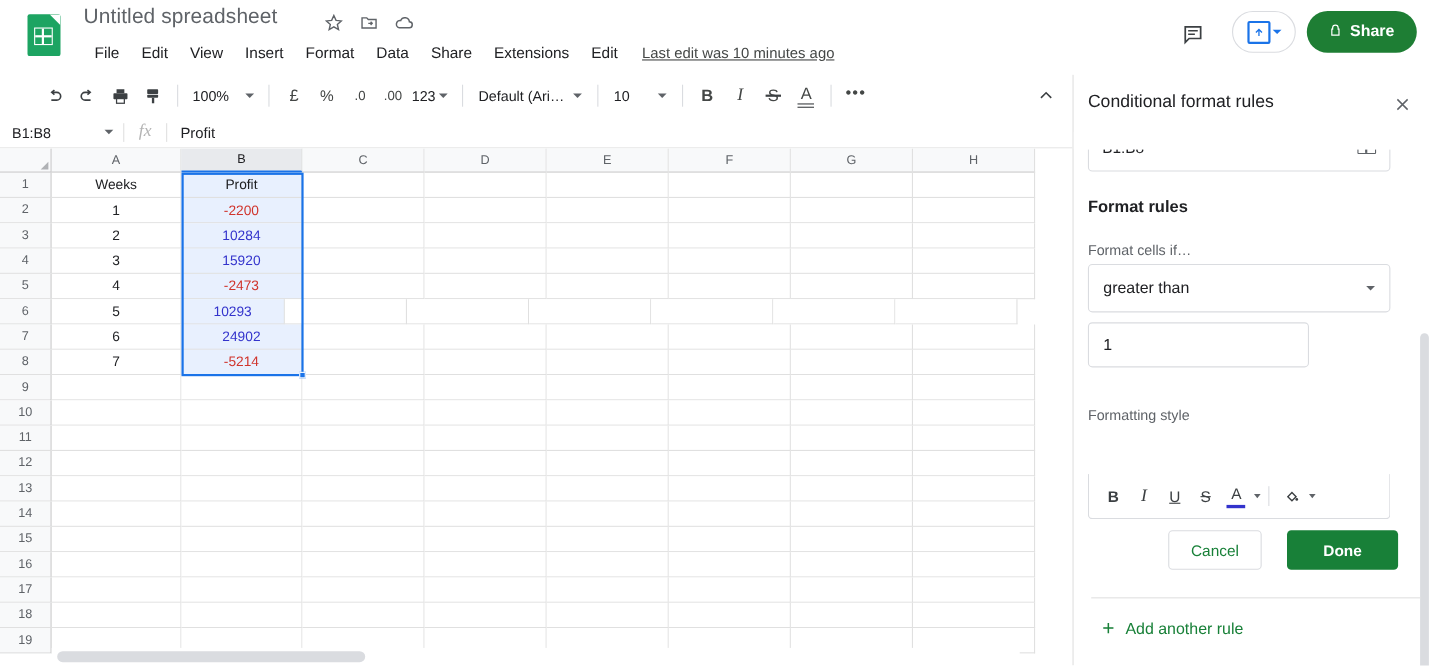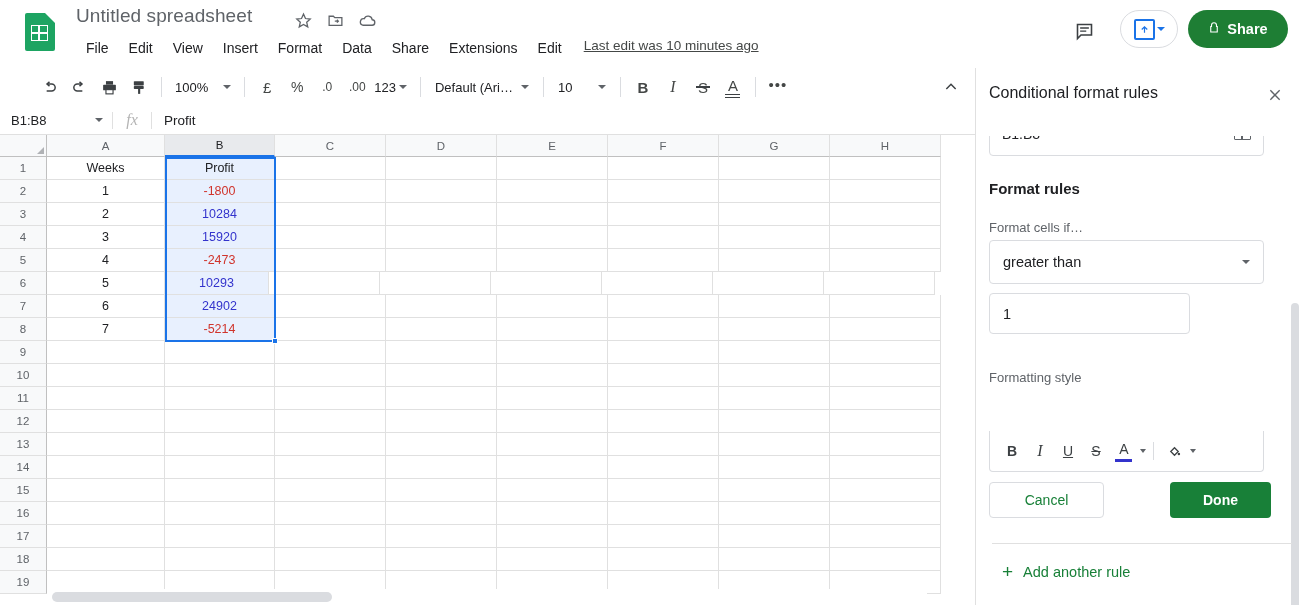--- a/index.html
+++ b/index.html
@@ -26,21 +26,21 @@
   .logo-grid:after { content: ""; position: absolute; left: 6px; top: 0; width: 1.6px; height: 100%; background: #fff; }
 
   .doc-title { position: absolute; left: 76px; top: 5px; font-size: 19px; color: #5f6368;
                letter-spacing: .1px; white-space: nowrap; }
   .title-icon { position: absolute; top: 9px; width: 22px; height: 22px; color: #5f6368;
                 display: flex; align-items: center; justify-content: center; cursor: pointer; }
   .ti-star { left: 292px; }
   .ti-move { left: 324px; }
   .ti-cloud { left: 356px; }
 
-  .menubar { position: absolute; left: 76px; top: 38px; display: flex; 
+  .menubar { position: absolute; left: 76px; top: 38px; display: flex; align-items: center;
              gap: 0px; font-size: 14px; color: #202124; }
   .menu-item { padding: 2px 10px; border-radius: 4px; cursor: pointer; white-space: nowrap; }
   .lastedit { margin-left: 12px; font-size: 13.5px; color: #444746; text-decoration: underline;
               cursor: pointer; white-space: nowrap; }
 
   .tb-comment { position: absolute; left: 1067px; top: 14px; width: 34px; height: 34px;
                 display: flex; align-items: center; justify-content: center; cursor: pointer; }
   .tb-pill { position: absolute; left: 1120px; top: 10px; width: 58px; height: 38px;
              border: 1px solid #dadce0; border-radius: 20px; display: flex; align-items: center;
              justify-content: center; gap: 2px; cursor: pointer; background: #fff; }
@@ -159,21 +159,21 @@
   .style-tools { position: absolute; left: 13px; top: 311px; width: 275px; height: 41px;
                  border: 1px solid #dadce0; border-top: none;
                  border-bottom-left-radius: 4px; border-bottom-right-radius: 4px;
                  display: flex; align-items: center; padding: 0 9px; gap: 2px; }
   .st-btn { width: 26px; height: 26px; display: flex; align-items: center; justify-content: center;
             font-size: 14px; color: #3c4043; border-radius: 4px; cursor: pointer; position: relative; }
   .st-sep { width: 1px; height: 18px; background: #dadce0; margin: 0 5px; }
   .st-underbar { position: absolute; left: 4px; bottom: 2px; width: 17px; height: 3px; background: #3333cc; }
   .mini-caret { width: 0; height: 0; border-left: 3.5px solid transparent;
                 border-right: 3.5px solid transparent; border-top: 4px solid #5f6368; margin-left: 1px; }
-  .btn-cancel { position: absolute; left: 989px; top: 482px; width: 115px; height: 36px;
+  .btn-cancel { position: absolute; left: 1062px; top: 482px; width: 85px; height: 36px;
                 border: 1px solid #dadce0; border-radius: 4px; background: #fff; color: #188038;
                 font-size: 14px; display: flex; align-items: center; justify-content: center;
                 cursor: pointer; font-family: "Liberation Sans", sans-serif; }
   .btn-done { position: absolute; left: 1170px; top: 482px; width: 101px; height: 36px;
               border-radius: 4px; background: #188038; color: #fff; font-size: 14px;
               display: flex; align-items: center; justify-content: center; cursor: pointer;
               font-weight: bold; font-family: "Liberation Sans", sans-serif; }
   .panel-divider { position: absolute; left: 992px; top: 543px; width: 300px; height: 1px;
                    background: #e0e0e0; }
   .add-rule { position: absolute; left: 1002px; top: 562px; display: flex; align-items: center;
@@ -376,21 +376,21 @@
           <div class="cell selcol" style="width: 110px;">Profit</div>
           <div class="cell" style="width: 111px;"></div>
           <div class="cell" style="width: 111px;"></div>
           <div class="cell" style="width: 111px;"></div>
           <div class="cell" style="width: 111px;"></div>
           <div class="cell" style="width: 111px;"></div>
           <div class="cell" style="width: 111px;"></div>
         </div>
         <div class="crow">
           <div class="cell" style="width: 118px;">1</div>
-          <div class="cell selcol neg" style="width: 110px;">-1800</div>
+          <div class="cell selcol neg" style="width: 110px;">-2200</div>
           <div class="cell" style="width: 111px;"></div>
           <div class="cell" style="width: 111px;"></div>
           <div class="cell" style="width: 111px;"></div>
           <div class="cell" style="width: 111px;"></div>
           <div class="cell" style="width: 111px;"></div>
           <div class="cell" style="width: 111px;"></div>
         </div>
         <div class="crow">
           <div class="cell" style="width: 118px;">2</div>
           <div class="cell selcol pos" style="width: 110px;">10284</div>
@@ -416,21 +416,21 @@
           <div class="cell selcol neg" style="width: 110px;">-2473</div>
           <div class="cell" style="width: 111px;"></div>
           <div class="cell" style="width: 111px;"></div>
           <div class="cell" style="width: 111px;"></div>
           <div class="cell" style="width: 111px;"></div>
           <div class="cell" style="width: 111px;"></div>
           <div class="cell" style="width: 111px;"></div>
         </div>
         <div class="crow">
           <div class="cell" style="width: 118px;">5</div>
-          <div class="cell selcol pos" style="width: 104px;">10293</div>
+          <div class="cell selcol pos" style="width: 94px;">10293</div>
           <div class="cell" style="width: 111px;"></div>
           <div class="cell" style="width: 111px;"></div>
           <div class="cell" style="width: 111px;"></div>
           <div class="cell" style="width: 111px;"></div>
           <div class="cell" style="width: 111px;"></div>
           <div class="cell" style="width: 111px;"></div>
         </div>
         <div class="crow">
           <div class="cell" style="width: 118px;">6</div>
           <div class="cell selcol pos" style="width: 110px;">24902</div>

